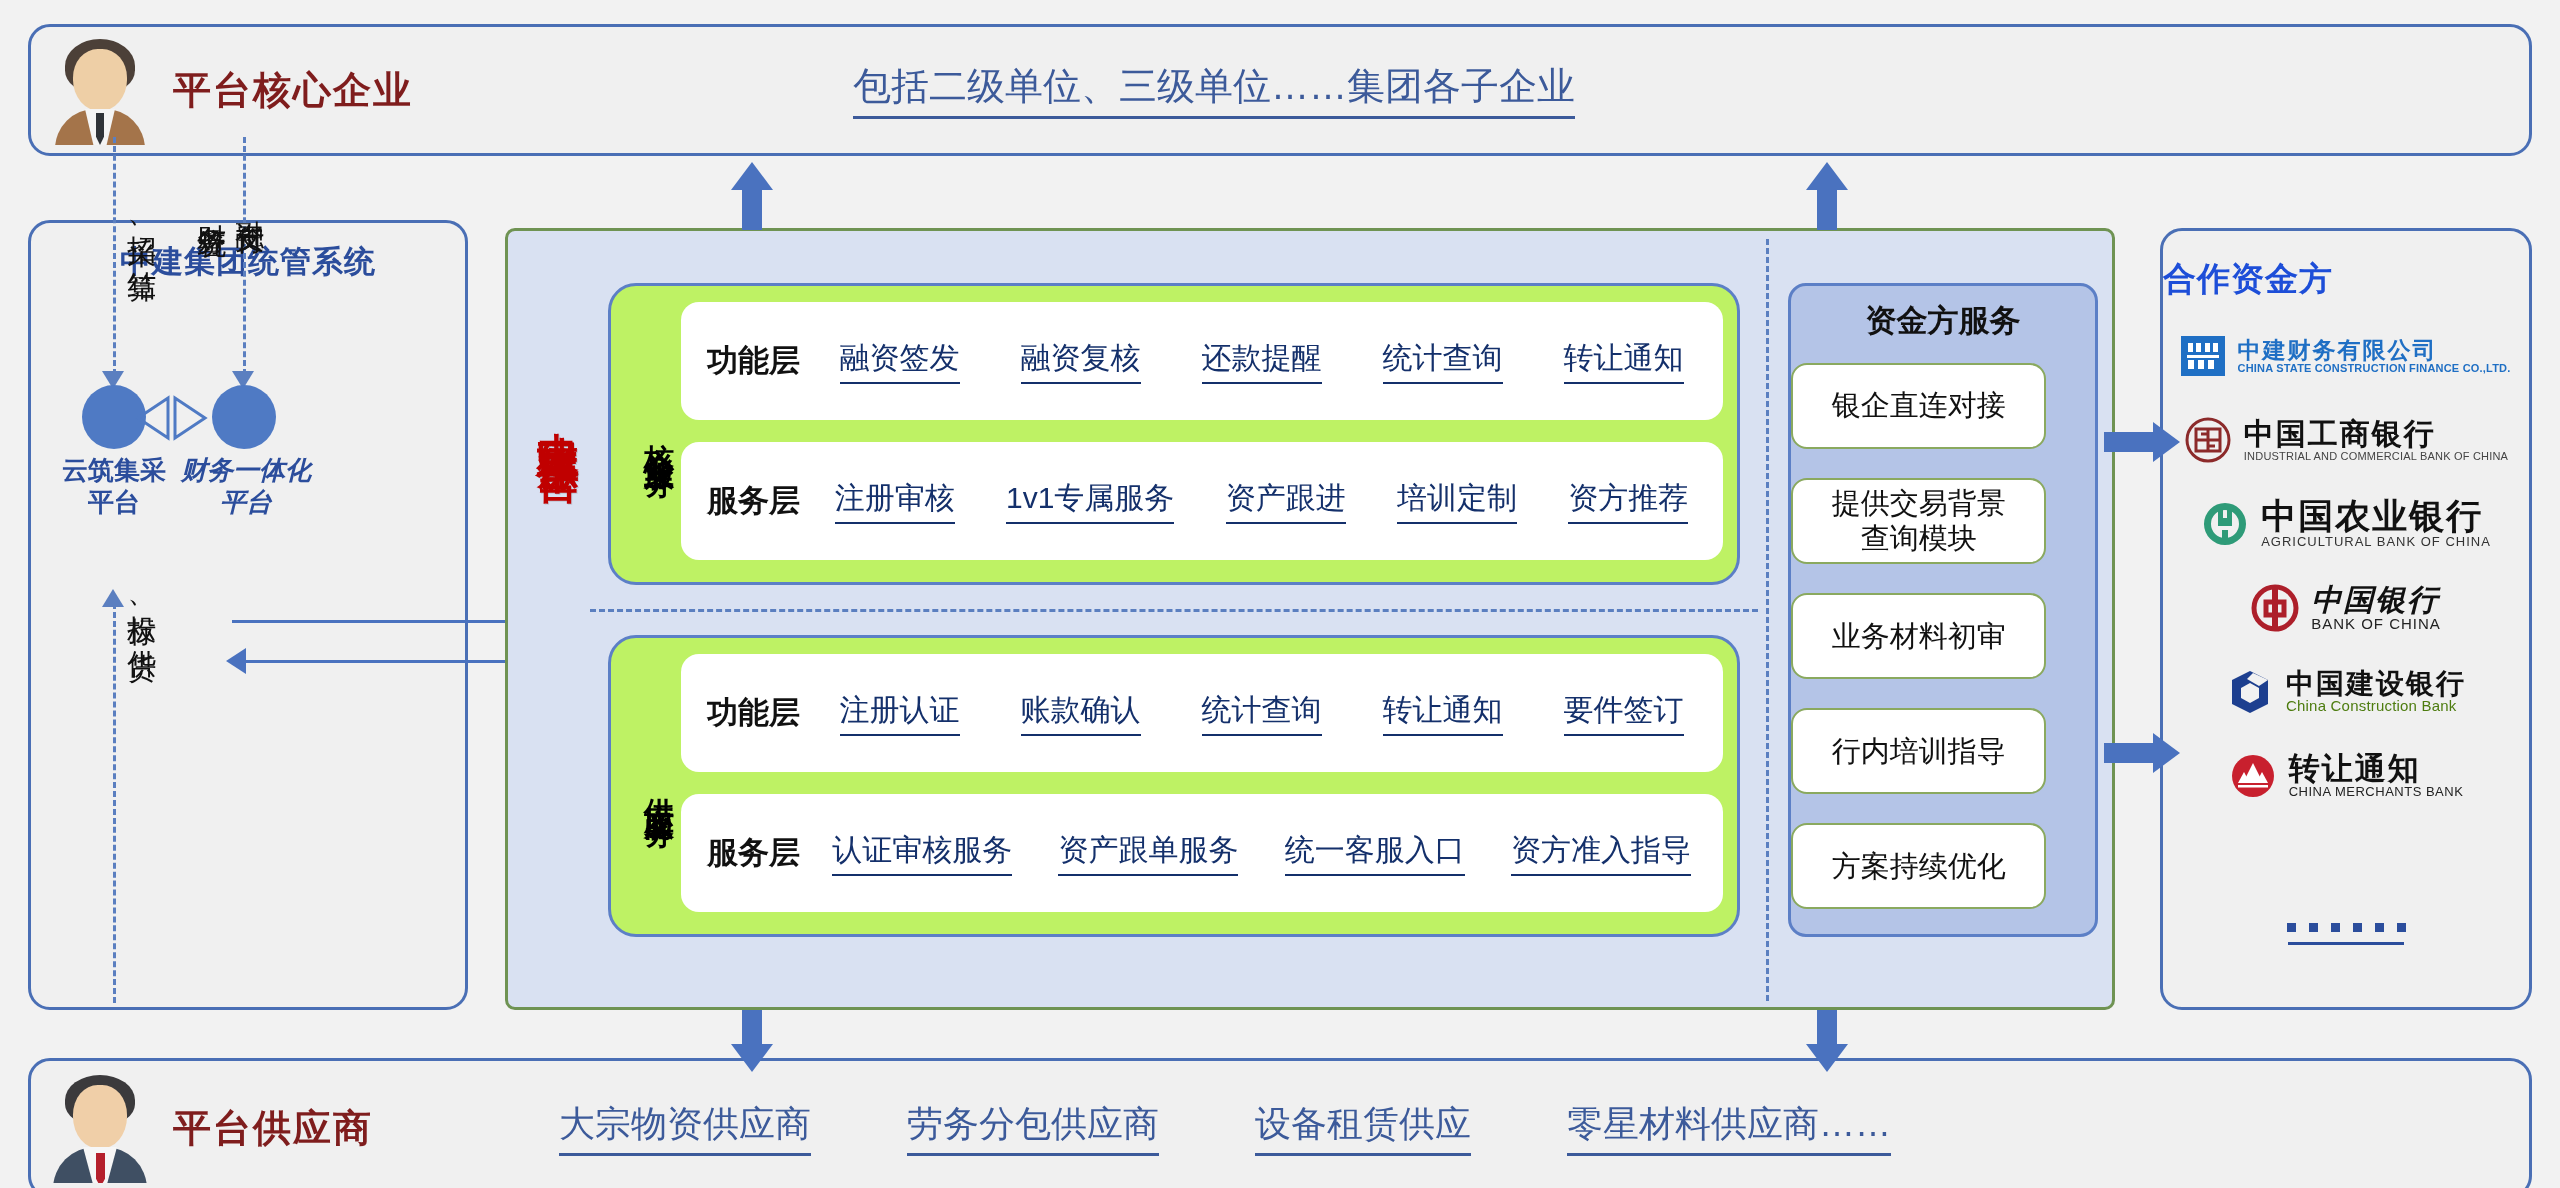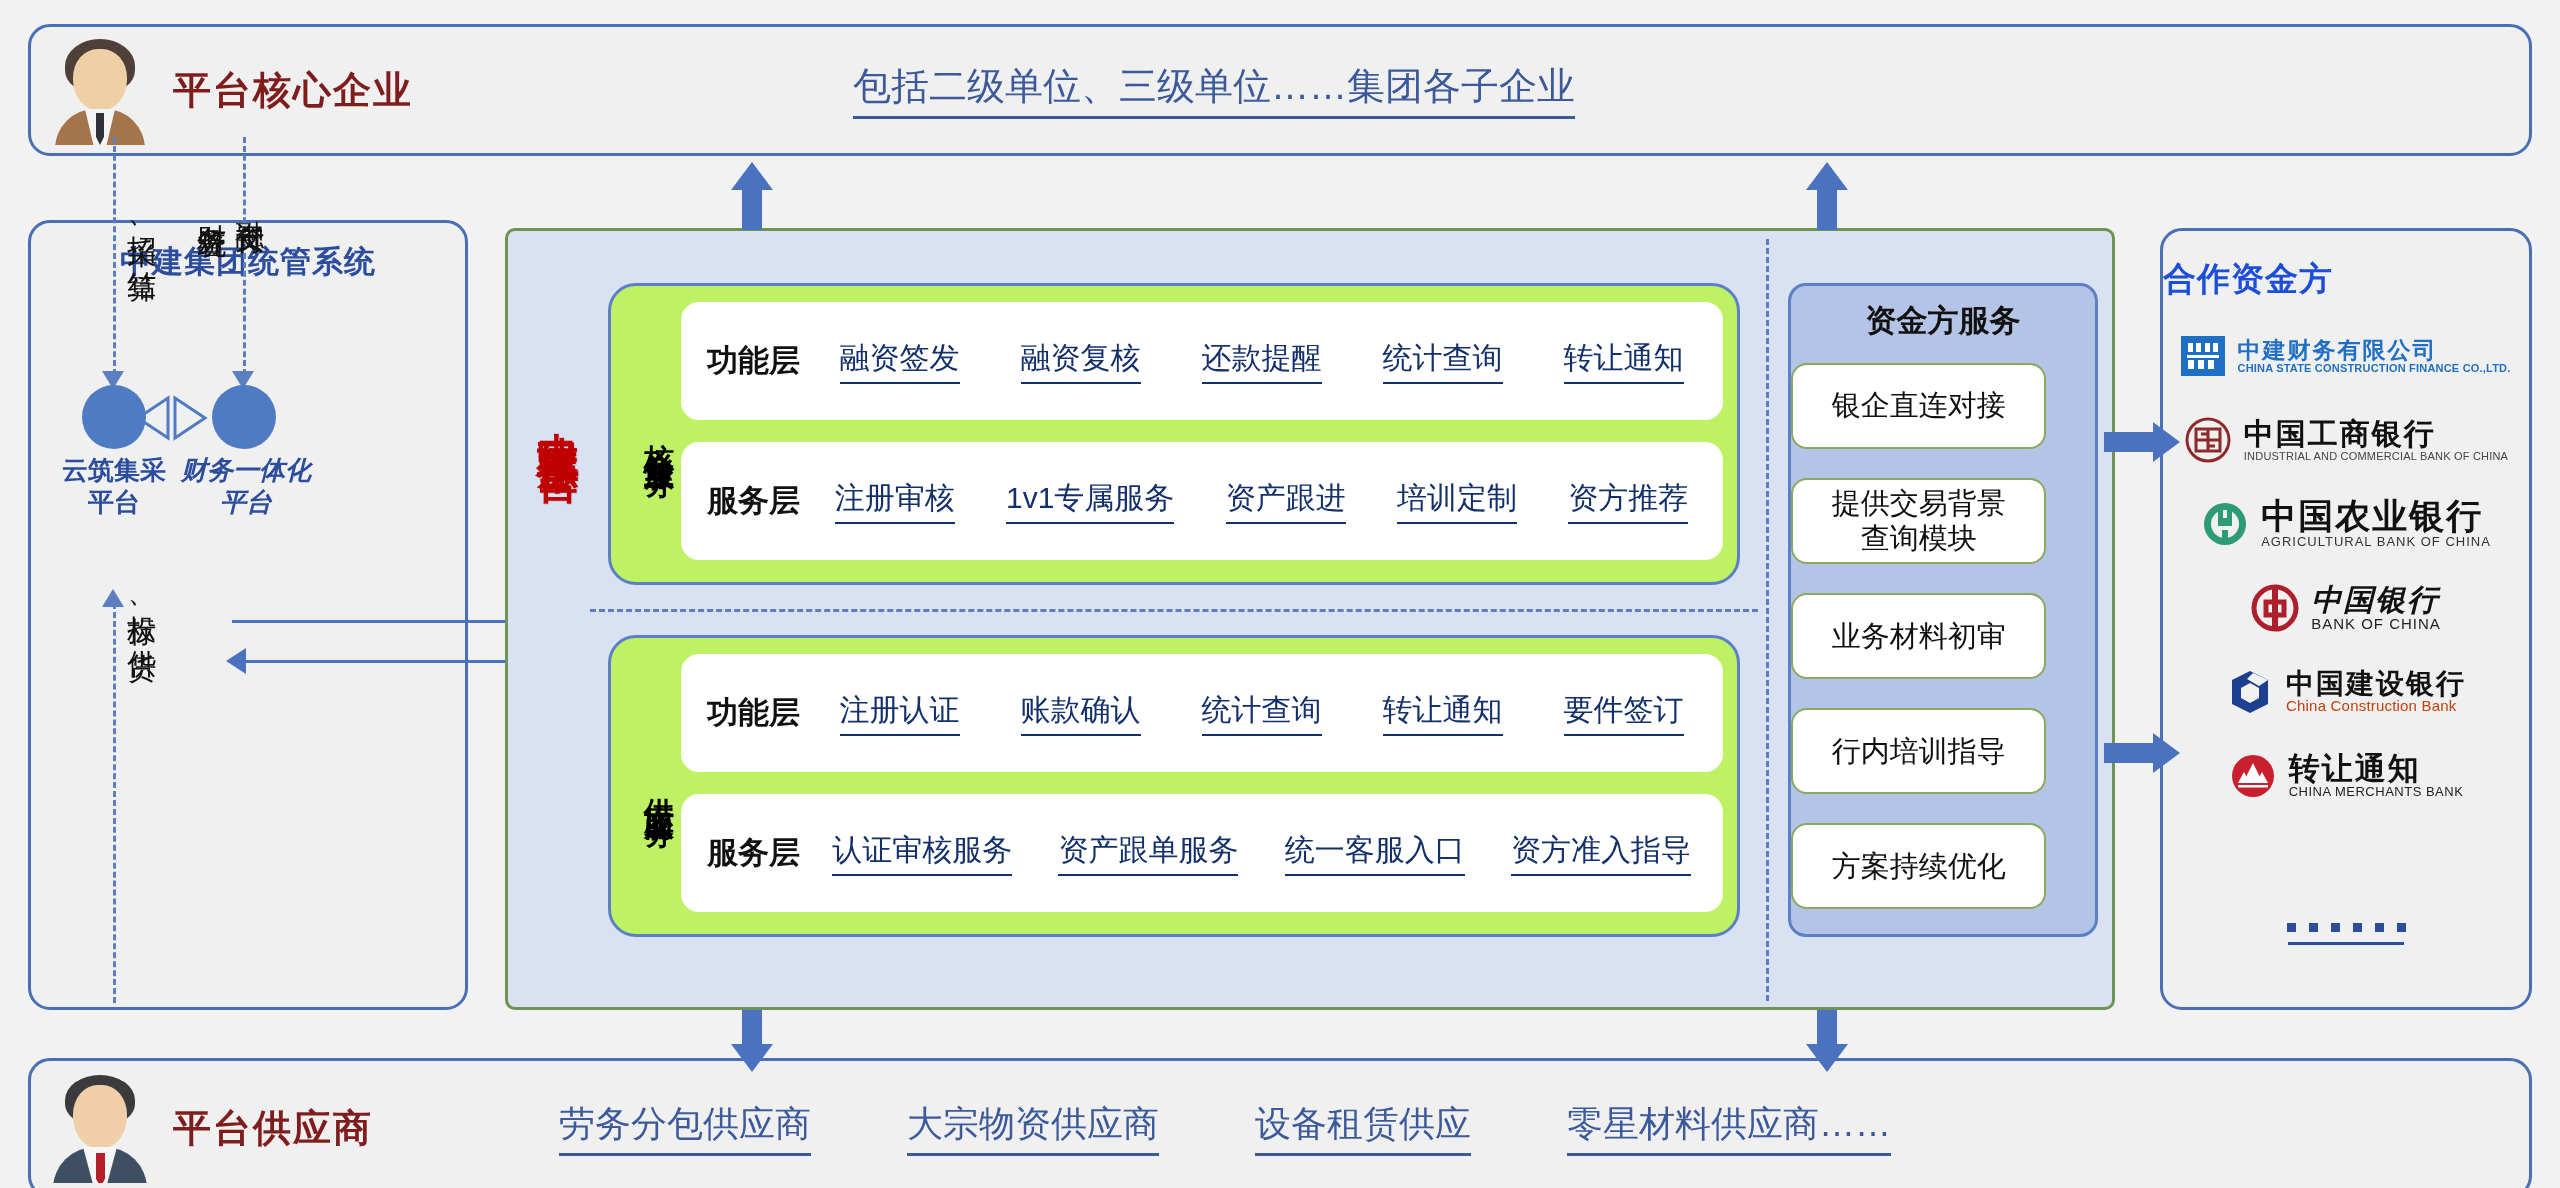--- a/index.html
+++ b/index.html
@@ -370,21 +370,21 @@
       <div class="bank">
         <div class="bank-mark">
           <svg width="48" height="48" viewBox="0 0 48 48">
             <path d="M24 3 L42 12 L42 36 L24 45 L6 36 L6 12 Z" fill="#1d3f8f"></path>
             <path d="M24 15 L33 20 L33 30 L24 35 L15 30 L15 20 Z" fill="#f2f2f2"></path>
             <path d="M27 5 L42 12 L33 18 L21 11 Z" fill="#f2f2f2"></path>
           </svg>
         </div>
         <div class="bank-txt">
           <span class="bank-cn" style="color:#111;font-size:28px;">中国建设银行</span>
-          <span class="bank-en" style="color:#c2410c;font-size:15px;">China Construction Bank</span>
+          <span class="bank-en" style="color:#4d7c0f;font-size:15px;">China Construction Bank</span>
         </div>
       </div>
 
       <div class="bank">
         <div class="bank-mark">
           <svg width="48" height="48" viewBox="0 0 48 48">
             <circle cx="24" cy="24" r="21" fill="#c8202e"></circle>
             <path d="M24 11 L34 31 L14 31 Z" fill="#fff"></path>
             <path d="M15 20 L21 31 L9 31 Z" fill="#fff"></path>
             <path d="M33 20 L39 31 L27 31 Z" fill="#fff"></path>
@@ -416,22 +416,22 @@
       <div class="av-hair" style="left:20px;top:2px;width:70px;height:50px;background:#3b3a3c;"></div>
       <div class="av-face" style="left:28px;top:12px;width:54px;height:64px;background:#f0cfa8;"></div>
       <div class="av-body" style="left:8px;top:74px;width:94px;height:42px;background:#3f4f63;"></div>
       <div class="av-shirt" style="left:38px;top:74px;width:34px;height:38px;background:#f6f6f6;
            clip-path:polygon(0 0,100% 0,70% 100%,30% 100%);"></div>
       <div class="av-tie" style="left:51px;top:80px;width:9px;height:34px;background:#b5202c;
            clip-path:polygon(0 0,100% 0,100% 76%,50% 100%,0 76%);"></div>
     </div>
     <div class="actor-title">平台供应商</div>
     <div class="actor-links" style="margin-left:186px;gap:96px;">
+      <span class="link-u">大宗物资供应商</span>
       <span class="link-u">劳务分包供应商</span>
-      <span class="link-u">大宗物资供应商</span>
       <span class="link-u">设备租赁供应</span>
       <span class="link-u">零星材料供应商……</span>
     </div>
   </div>
 
   <div class="arrow arr-up" style="left:731px;top:162px;height:68px;">
     <div class="arr-head-up"></div>
     <div class="arr-shaft-v" style="top:26px;height:42px;"></div>
   </div>
   <div class="arrow arr-up" style="left:1806px;top:162px;height:68px;">

